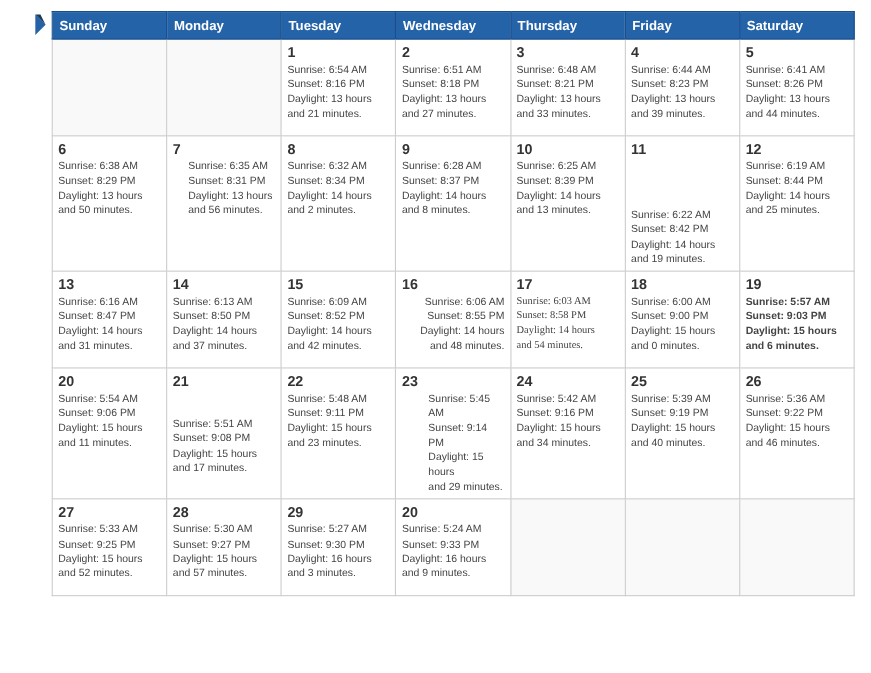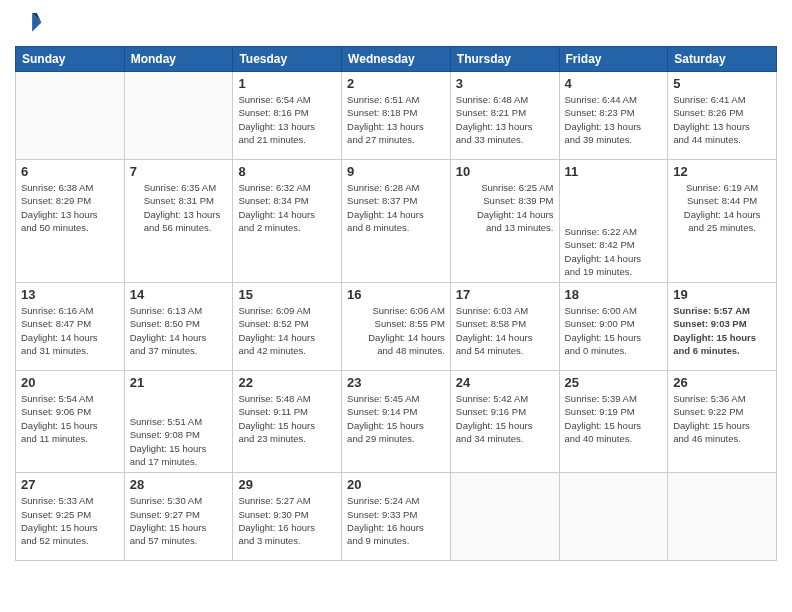--- a/index.html
+++ b/index.html
@@ -10,21 +10,21 @@
       font-family: Arial, sans-serif;
       font-size: 11px;
       color: #333;
       overflow: hidden;
     }
     .page {
       width: 792px;
       height: 438px;
       padding: 10px 15px;
       display: flex;
-      flex-direction: column;
+      flex-direction: row;
     }
     .header {
       display: flex;
       justify-content: space-between;
       align-items: flex-start;
       margin-bottom: 8px;
     }
     .logo {
       display: flex;
       align-items: center;
@@ -185,35 +185,35 @@
           </td>
           <td>
             <div class="day-number">9</div>
             <div class="day-info" style="white-space: pre-line;">Sunrise: 6:28 AM
 Sunset: 8:37 PM
 Daylight: 14 hours
 and 8 minutes.</div>
           </td>
           <td>
             <div class="day-number">10</div>
-            <div class="day-info" style="white-space: pre-line; text-align: right;">Sunrise: 6:25 AM
+            <div class="day-info" style="white-space: pre-line;">Sunrise: 6:25 AM
 Sunset: 8:39 PM
 Daylight: 14 hours
 and 13 minutes.</div>
           </td>
           <td>
             <div class="day-number">11</div>
             <div class="day-info" style="white-space: pre-line; margin-top: 46px;">Sunrise: 6:22 AM
 Sunset: 8:42 PM
 Daylight: 14 hours
 and 19 minutes.</div>
           </td>
           <td>
             <div class="day-number">12</div>
-            <div class="day-info" style="white-space: pre-line; text-align: center;">Sunrise: 6:19 AM
+            <div class="day-info" style="white-space: pre-line;">Sunrise: 6:19 AM
 Sunset: 8:44 PM
 Daylight: 14 hours
 and 25 minutes.</div>
           </td>
         </tr>
         <tr class="week-row">
           <td>
             <div class="day-number">13</div>
             <div class="day-info" style="white-space: pre-line;">Sunrise: 6:16 AM
 Sunset: 8:47 PM
@@ -236,21 +236,21 @@
           </td>
           <td>
             <div class="day-number">16</div>
             <div class="day-info" style="white-space: pre-line; text-align: right;">Sunrise: 6:06 AM
 Sunset: 8:55 PM
 Daylight: 14 hours
 and 48 minutes.</div>
           </td>
           <td>
             <div class="day-number">17</div>
-            <div class="day-info" style="white-space: pre-line;">Sunrise: 6:03 AM
+            <div class="day-info" style="white-space: pre-line; font-family: Liberation Serif, serif;">Sunrise: 6:03 AM
 Sunset: 8:58 PM
 Daylight: 14 hours
 and 54 minutes.</div>
           </td>
           <td>
             <div class="day-number">18</div>
             <div class="day-info" style="white-space: pre-line;">Sunrise: 6:00 AM
 Sunset: 9:00 PM
 Daylight: 15 hours
 and 0 minutes.</div>
@@ -280,21 +280,21 @@
           </td>
           <td>
             <div class="day-number">22</div>
             <div class="day-info" style="white-space: pre-line;">Sunrise: 5:48 AM
 Sunset: 9:11 PM
 Daylight: 15 hours
 and 23 minutes.</div>
           </td>
           <td>
             <div class="day-number">23</div>
-            <div class="day-info" style="white-space: pre-line;">Sunrise: 5:45 AM
+            <div class="day-info" style="white-space: pre-line; margin-left: 24px;">Sunrise: 5:45 AM
 Sunset: 9:14 PM
 Daylight: 15 hours
 and 29 minutes.</div>
           </td>
           <td>
             <div class="day-number">24</div>
             <div class="day-info" style="white-space: pre-line;">Sunrise: 5:42 AM
 Sunset: 9:16 PM
 Daylight: 15 hours
 and 34 minutes.</div>

